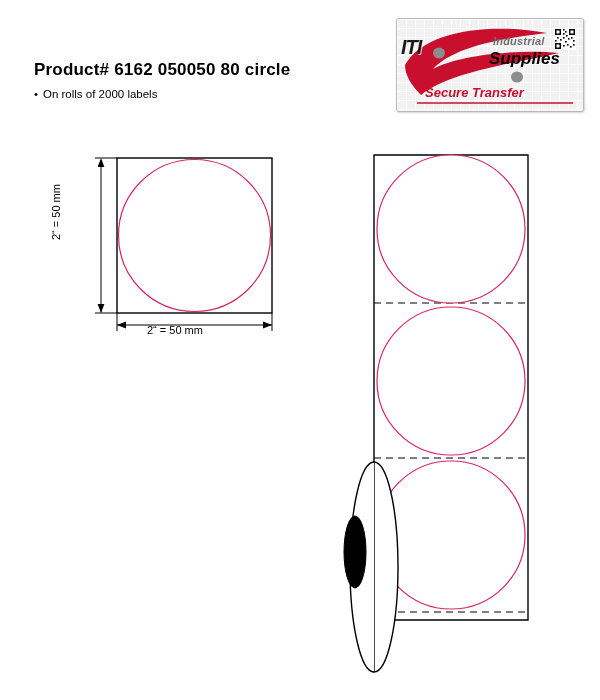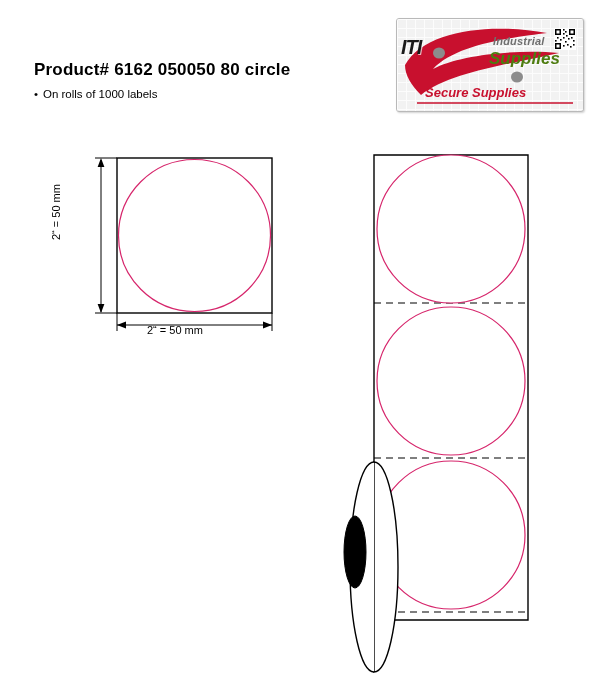--- a/index.html
+++ b/index.html
@@ -89,21 +89,21 @@
     color: #6f6f6f;
     letter-spacing: 0.2px;
   }
   #logo-supplies {
     position: absolute;
     left: 92px;
     top: 30px;
     font-size: 17px;
     font-style: italic;
     font-weight: bold;
-    color: #4d7c0f;
+    color: #000000;
   }
   #logo-secure {
     position: absolute;
     left: 28px;
     top: 66px;
     font-size: 13px;
     font-style: italic;
     font-weight: bold;
     color: #c8102e;
   }
@@ -143,36 +143,36 @@
     left: 147px;
     top: 324px;
   }
 </style>
 </head>
 <body>
 
 <div id="header-block">
   <div id="product-title">Product# 6162 050050 80 circle</div>
   <div class="spec-line">
-    <span class="bullet">•</span><span>On rolls of 1000 labels</span>
+    <span class="bullet">•</span><span>On rolls of 2000 labels</span>
   </div>
 </div>
 
 <div id="logo-box">
   <div id="logo-grid"></div>
   <svg id="logo-swoosh" viewBox="0 0 186 92">
     <path d="M8 46 C 28 10, 96 4, 150 14 C 120 18, 60 24, 36 50 C 62 36, 120 30, 162 34 C 120 44, 54 52, 24 76 C 14 66, 8 56, 8 46 Z" fill="#c8102e"></path>
     <ellipse cx="42" cy="34" rx="6" ry="5.5" fill="#8c8c8c"></ellipse>
     <ellipse cx="120" cy="58" rx="6" ry="5.5" fill="#8c8c8c"></ellipse>
     <line x1="20" y1="84" x2="176" y2="84" stroke="#c8102e" stroke-width="1.6"></line>
   </svg>
   <div id="logo-iti">ITI</div>
   <div id="logo-industrial">Industrial</div>
   <div id="logo-supplies">Supplies</div>
-  <div id="logo-secure">Secure Supplies</div>
+  <div id="logo-secure">Secure Transfer</div>
   <svg id="logo-qr" viewBox="0 0 22 22">
     <rect x="0" y="0" width="22" height="22" fill="#ffffff"></rect>
     <rect x="1" y="1" width="6" height="6" fill="#000"></rect>
       <rect x="2.5" y="2.5" width="3" height="3" fill="#fff"></rect>
     <rect x="15" y="1" width="6" height="6" fill="#000"></rect>
       <rect x="16.5" y="2.5" width="3" height="3" fill="#fff"></rect>
     <rect x="1" y="15" width="6" height="6" fill="#000"></rect>
       <rect x="2.5" y="16.5" width="3" height="3" fill="#fff"></rect>
     <rect x="9" y="1" width="1.6" height="1.6" fill="#000"></rect>
     <rect x="11" y="3" width="1.6" height="1.6" fill="#000"></rect>

